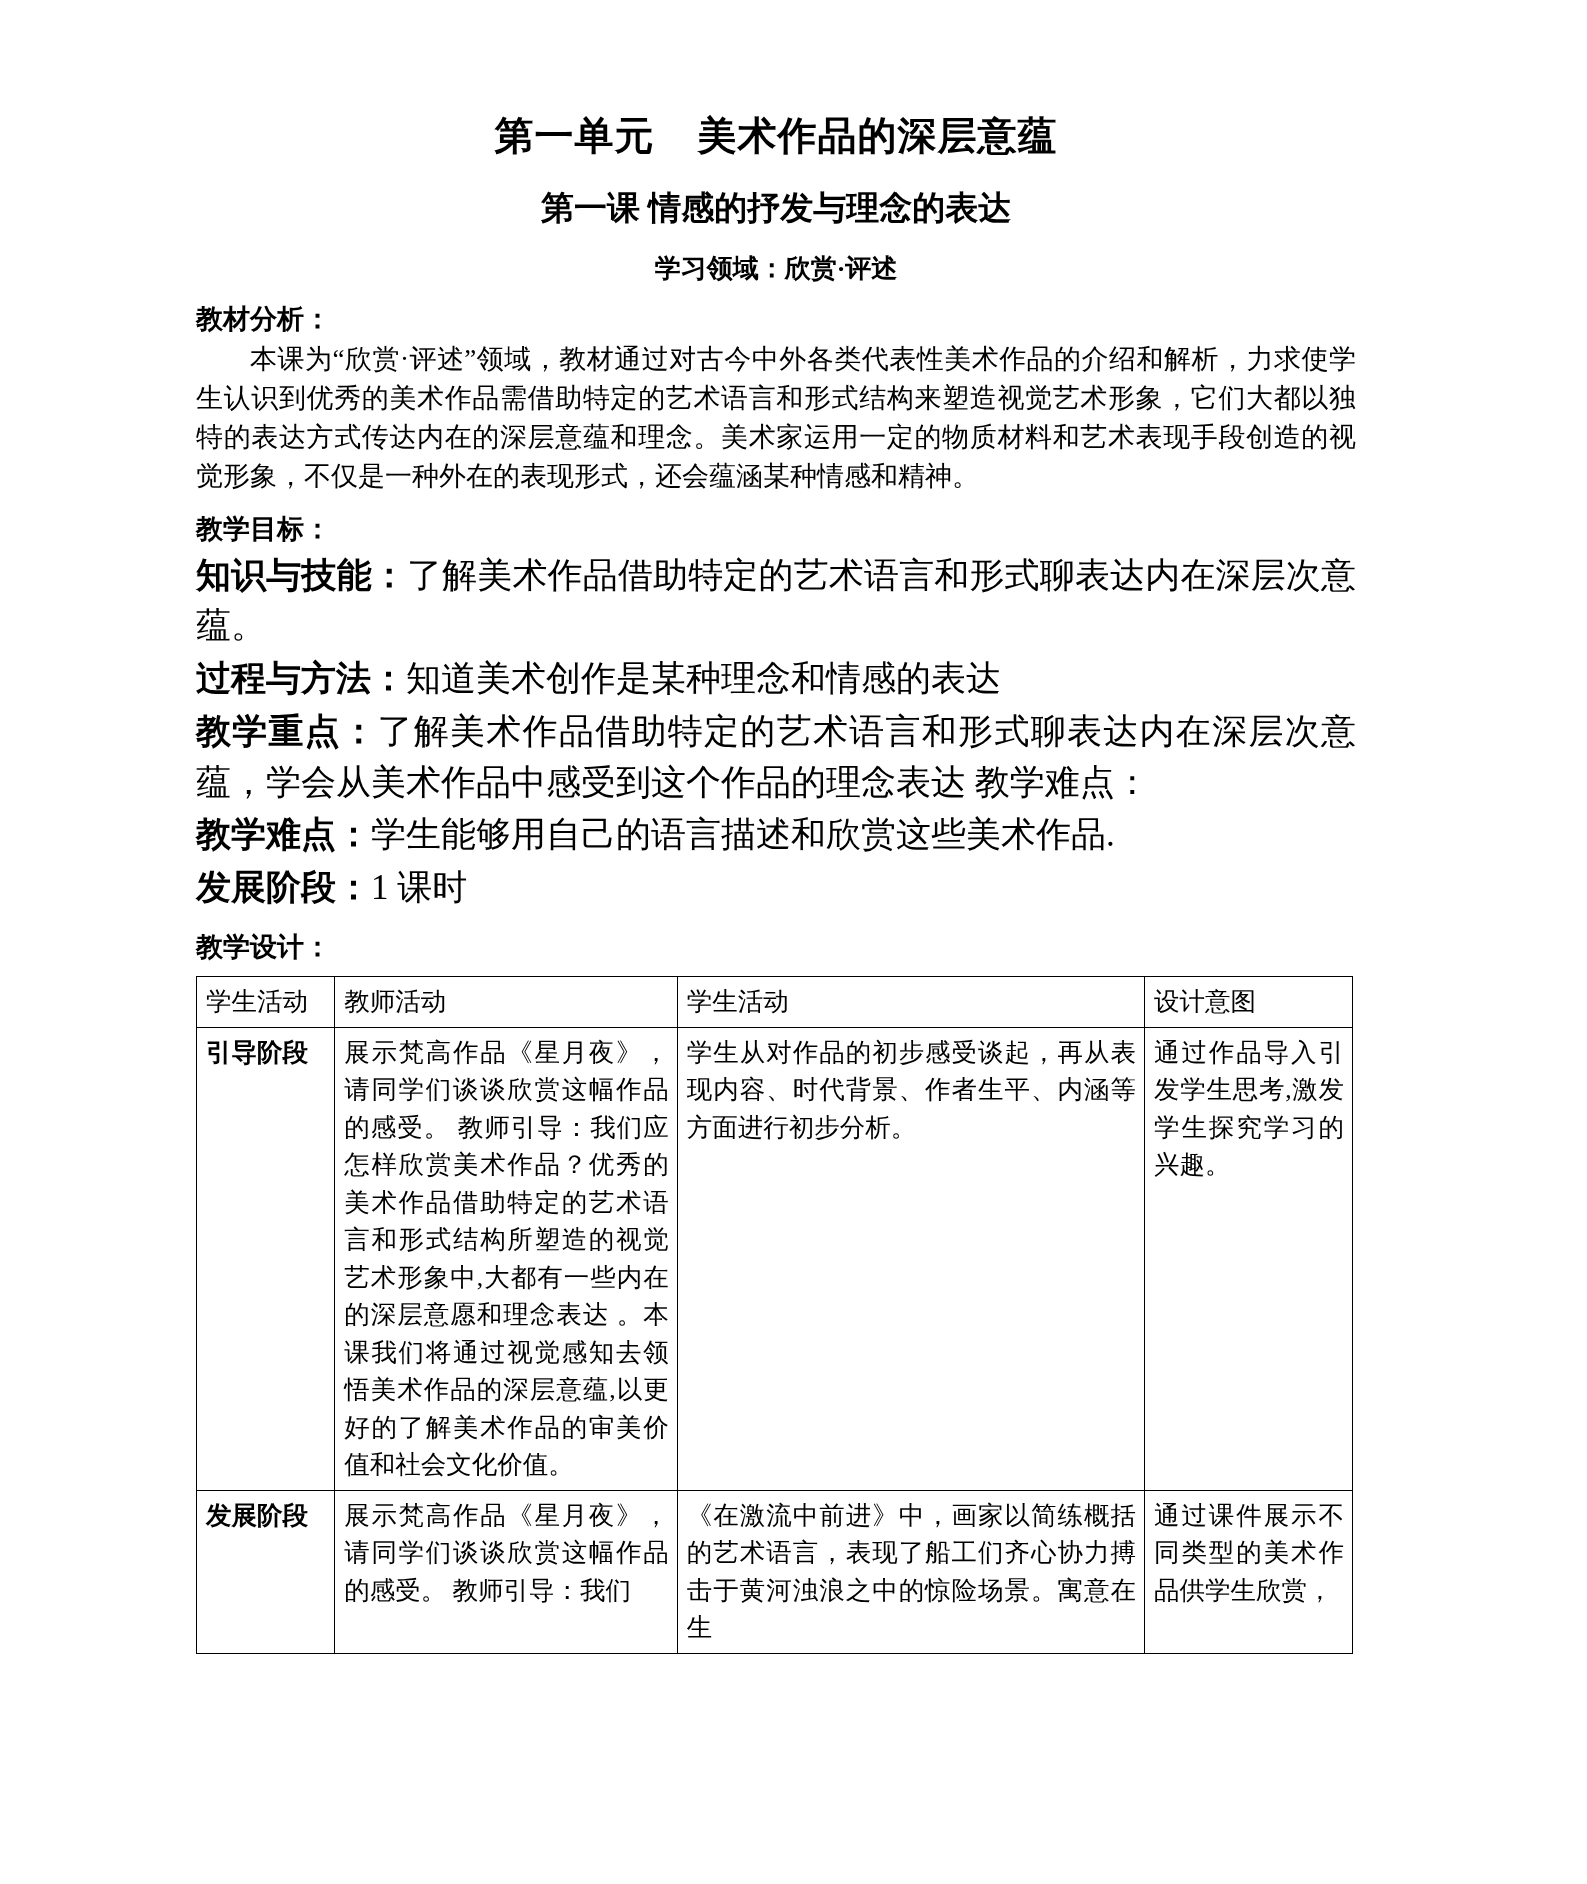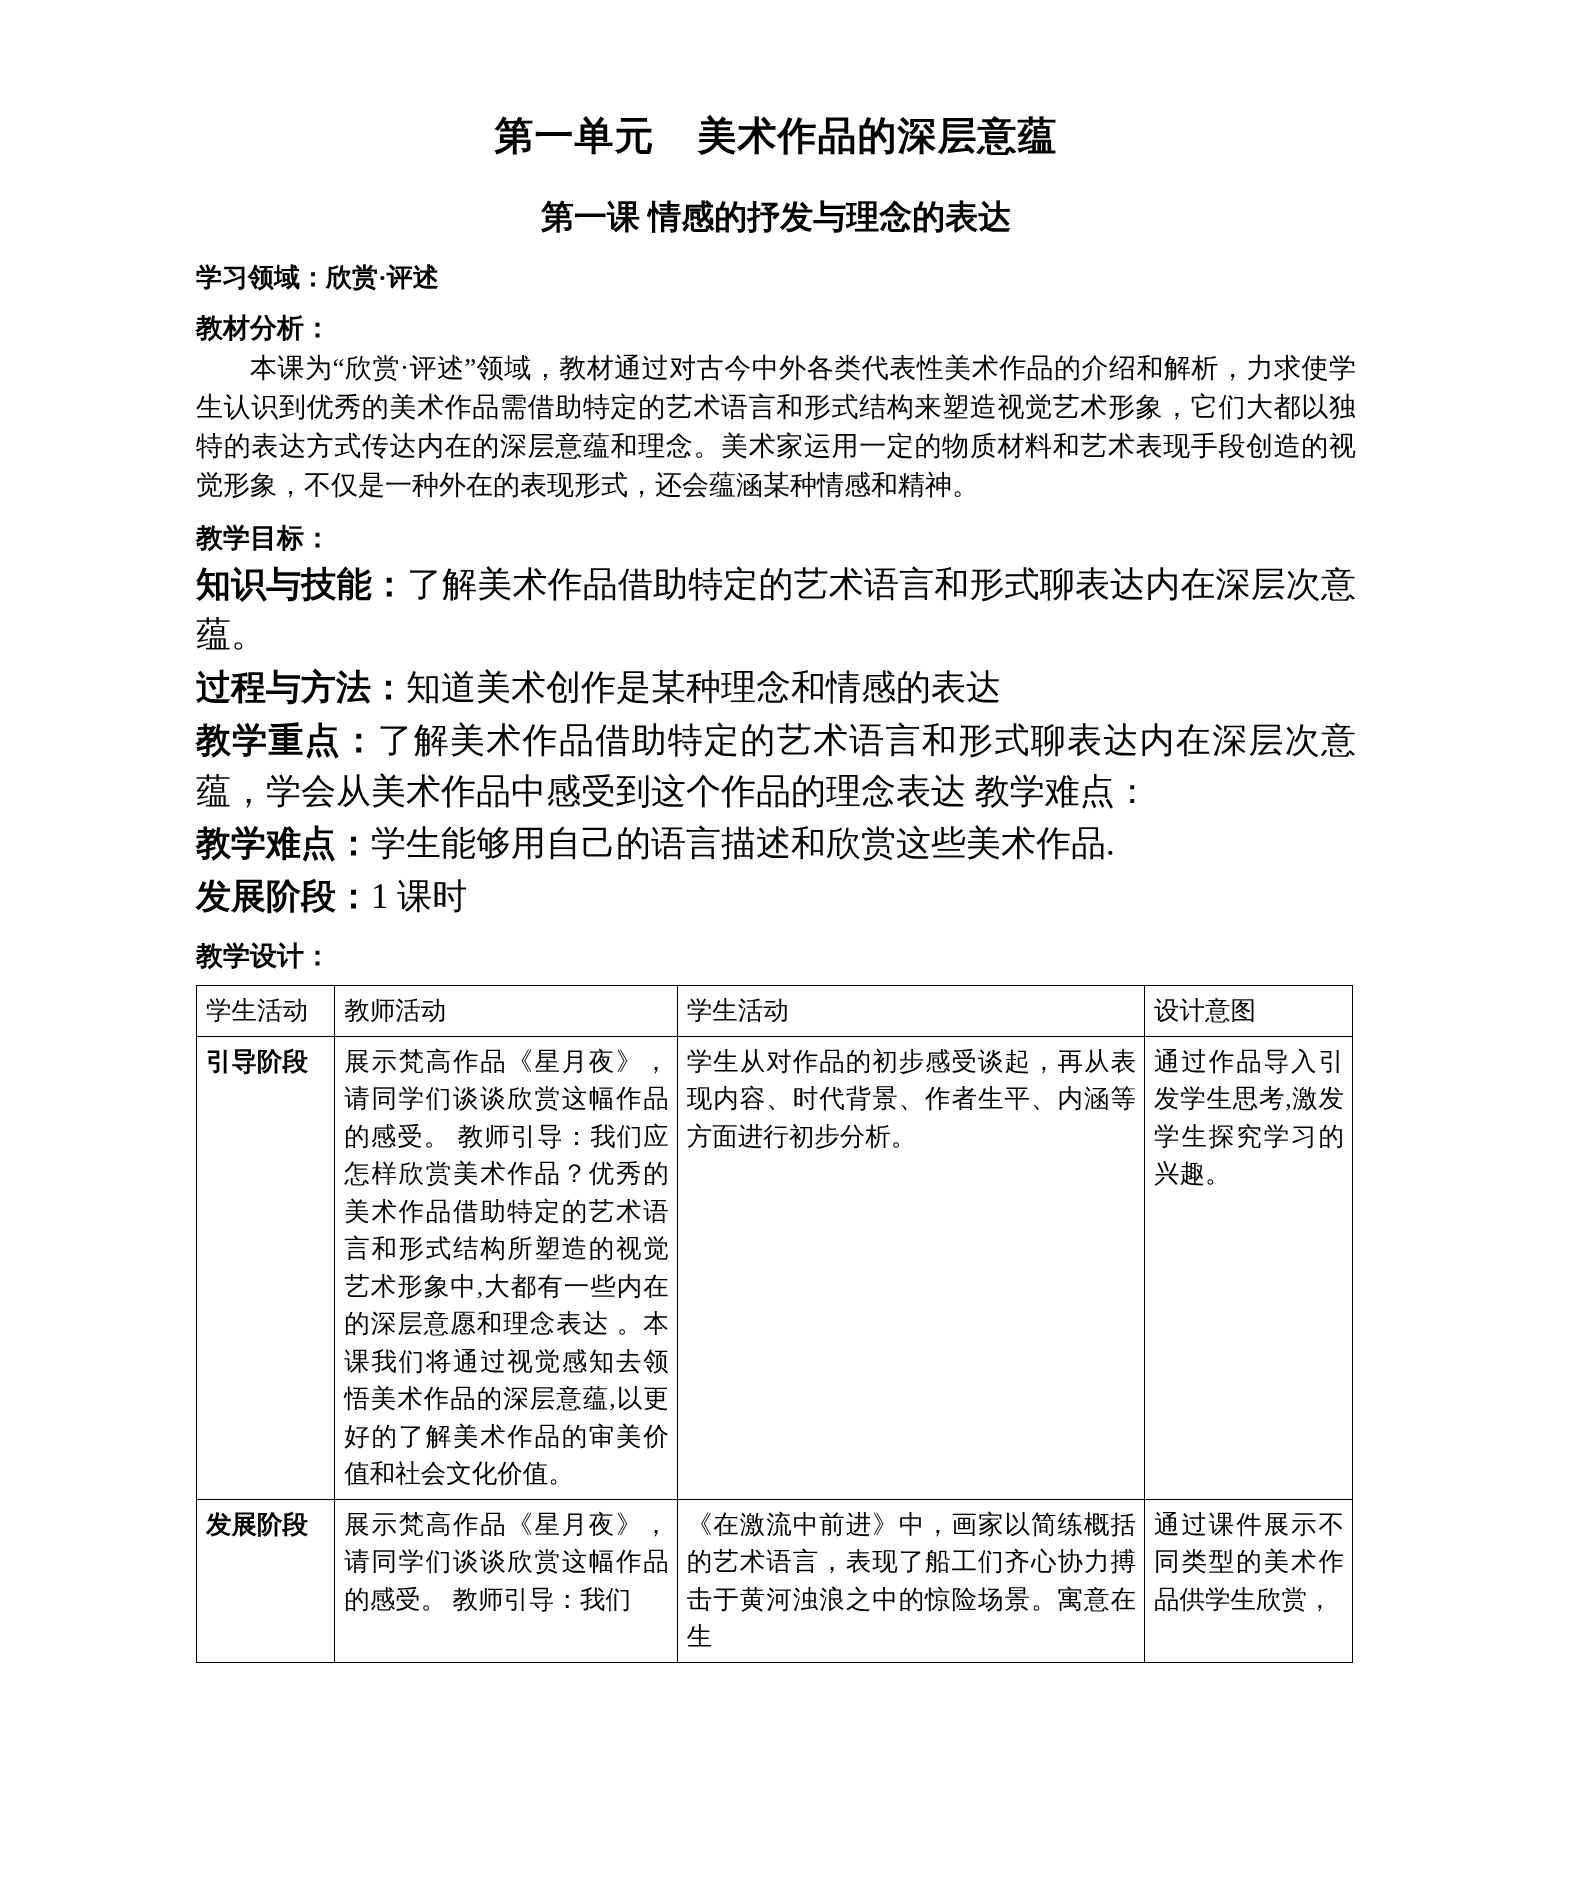--- a/index.html
+++ b/index.html
@@ -36,24 +36,25 @@
     letter-spacing: 1px;
     margin-top: 112px;
     margin-bottom: 0;
     line-height: 1.25;
     white-space: pre;
   }
   .lesson-title {
     text-align: center;
     font-size: 33px;
     font-weight: bold;
-    margin-top: 36px;
+    margin-top: 27px;
     line-height: 1.25;
   }
   .field-line {
+    text-align: center;
     font-size: 26px;
     font-weight: bold;
     margin-top: 24px;
     line-height: 1.25;
   }
 
   .section-head {
     font-size: 27px;
     font-weight: bold;
     line-height: 1.42;

